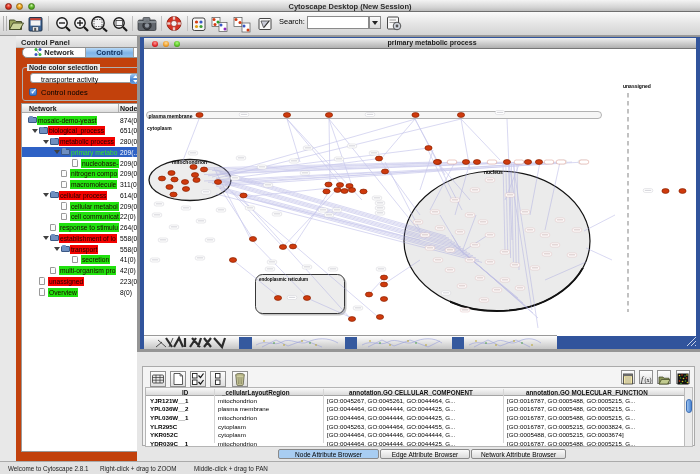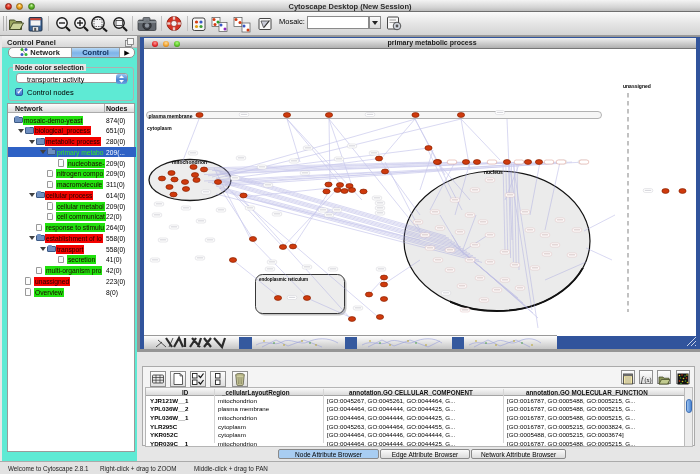--- a/index.html
+++ b/index.html
@@ -18,21 +18,21 @@
 
 
 #toolbar { position:absolute; left:0; top:12px; width:700px; height:24px;
   background:linear-gradient(#fbfbfb,#e3e3e3 55%,#d4d4d4); border-bottom:1px solid #9a9a9a; }
 #toolbar .grip { position:absolute; left:3px; top:4px; width:4px; height:15px;
   border-left:1.5px solid #b0b0b0; border-right:1.5px solid #b0b0b0; }
 .tsep { position:absolute; top:4px; width:1px; height:15px; background:#c0c0c0; }
 .ticon { position:absolute; top:3px; }
 
 
-#cpanel { position:absolute; left:2px; top:36px; width:137px; height:425px; background:#5eead4; border-right:2px solid #a8a8a8; }
+#cpanel { position:absolute; left:16px; top:36px; width:137px; height:425px; background:#c2410c; border-right:2px solid #a8a8a8; }
 #cpanel-title { position:absolute; left:0; top:0; width:100%; height:12px; background:linear-gradient(#f2f2f2,#d8d8d8); border-bottom:1px solid #b5b5b5; }
 #cpanel-title span { position:absolute; left:5px; top:1.5px; font-size:7.5px; font-weight:bold; color:#222; }
 
 #tabs { position:absolute; left:6px; top:11px; width:127px; height:11px; background:#fdfdfd; border:1px solid #8f8f8f; border-radius:5px; overflow:hidden; display:flex; }
 #tab-net { width:63px; height:100%; font-size:7.5px; font-weight:bold; color:#222; text-align:center; line-height:10px; border-right:1px solid #9f9f9f; }
 #tab-mosaic { width:48px; height:100%; font-size:7.5px; font-weight:bold; color:#10305e; text-align:center; line-height:10px;
   background:linear-gradient(#b8d9f6,#7db3e8 55%,#92c2ef); border-right:1px solid #9f9f9f; }
 #tab-arrow { flex:1; text-align:center; font-size:7px; line-height:10px; color:#000; }
 
 #groupbox { position:absolute; left:6px; top:31px; width:126px; height:34px; border:1px solid #b0b0b0; border-radius:3px; }
@@ -188,21 +188,21 @@
         <circle cx="190" cy="11" r="1.5" fill="#3a56c4" stroke="none"></circle>
           <circle cx="194" cy="15" r="1.5" fill="#d43a10" stroke="none"></circle>
       </g>
 
       <g>
         <rect x="205" y="3.5" width="12" height="11" rx="1" fill="#f8f8f8" stroke="#333" stroke-width="0.9"></rect>
         <path d="M207 6 l8 0 -5.5 6.5 z" fill="#caccd8" stroke="#333" stroke-width="0.7"></path>
         <line x1="215.5" y1="5.5" x2="210" y2="12.5" stroke="#333" stroke-width="1.1"></line>
       </g>
     </svg>
-    <span class="abs" style="left:279px;top:5px;font-size:7.5px;color:#000">Mosaic:</span>
+    <span class="abs" style="left:279px;top:5px;font-size:7.5px;color:#000">Search:</span>
     <span class="abs" style="left:307px;top:3.5px;width:62px;height:13px;background:#fff;border:1px solid #8a8a8a;"></span>
     <span class="abs" style="left:369px;top:3.5px;width:12px;height:13px;background:linear-gradient(#fafafa,#d8d8d8);border:1px solid #8a8a8a;"></span>
     <span class="abs" style="left:372px;top:9px;width:0;height:0;border-left:3px solid transparent;border-right:3px solid transparent;border-top:4px solid #222;"></span>
     <svg class="ticon" style="left:386px;top:3px" width="16" height="16" viewBox="0 0 16 16">
       <rect x="1.5" y="2" width="11" height="12" rx="1" fill="#f8f8f8" stroke="#333" stroke-width="0.9"></rect>
       <line x1="3.5" y1="5" x2="10" y2="5" stroke="#888" stroke-width="0.8"></line>
       <line x1="3.5" y1="7.5" x2="10" y2="7.5" stroke="#888" stroke-width="0.8"></line>
       <circle cx="11" cy="11" r="3.8" fill="#cfd4dc" stroke="#333" stroke-width="0.8"></circle>
       <circle cx="11" cy="11" r="1.4" fill="#555"></circle>
     </svg>

